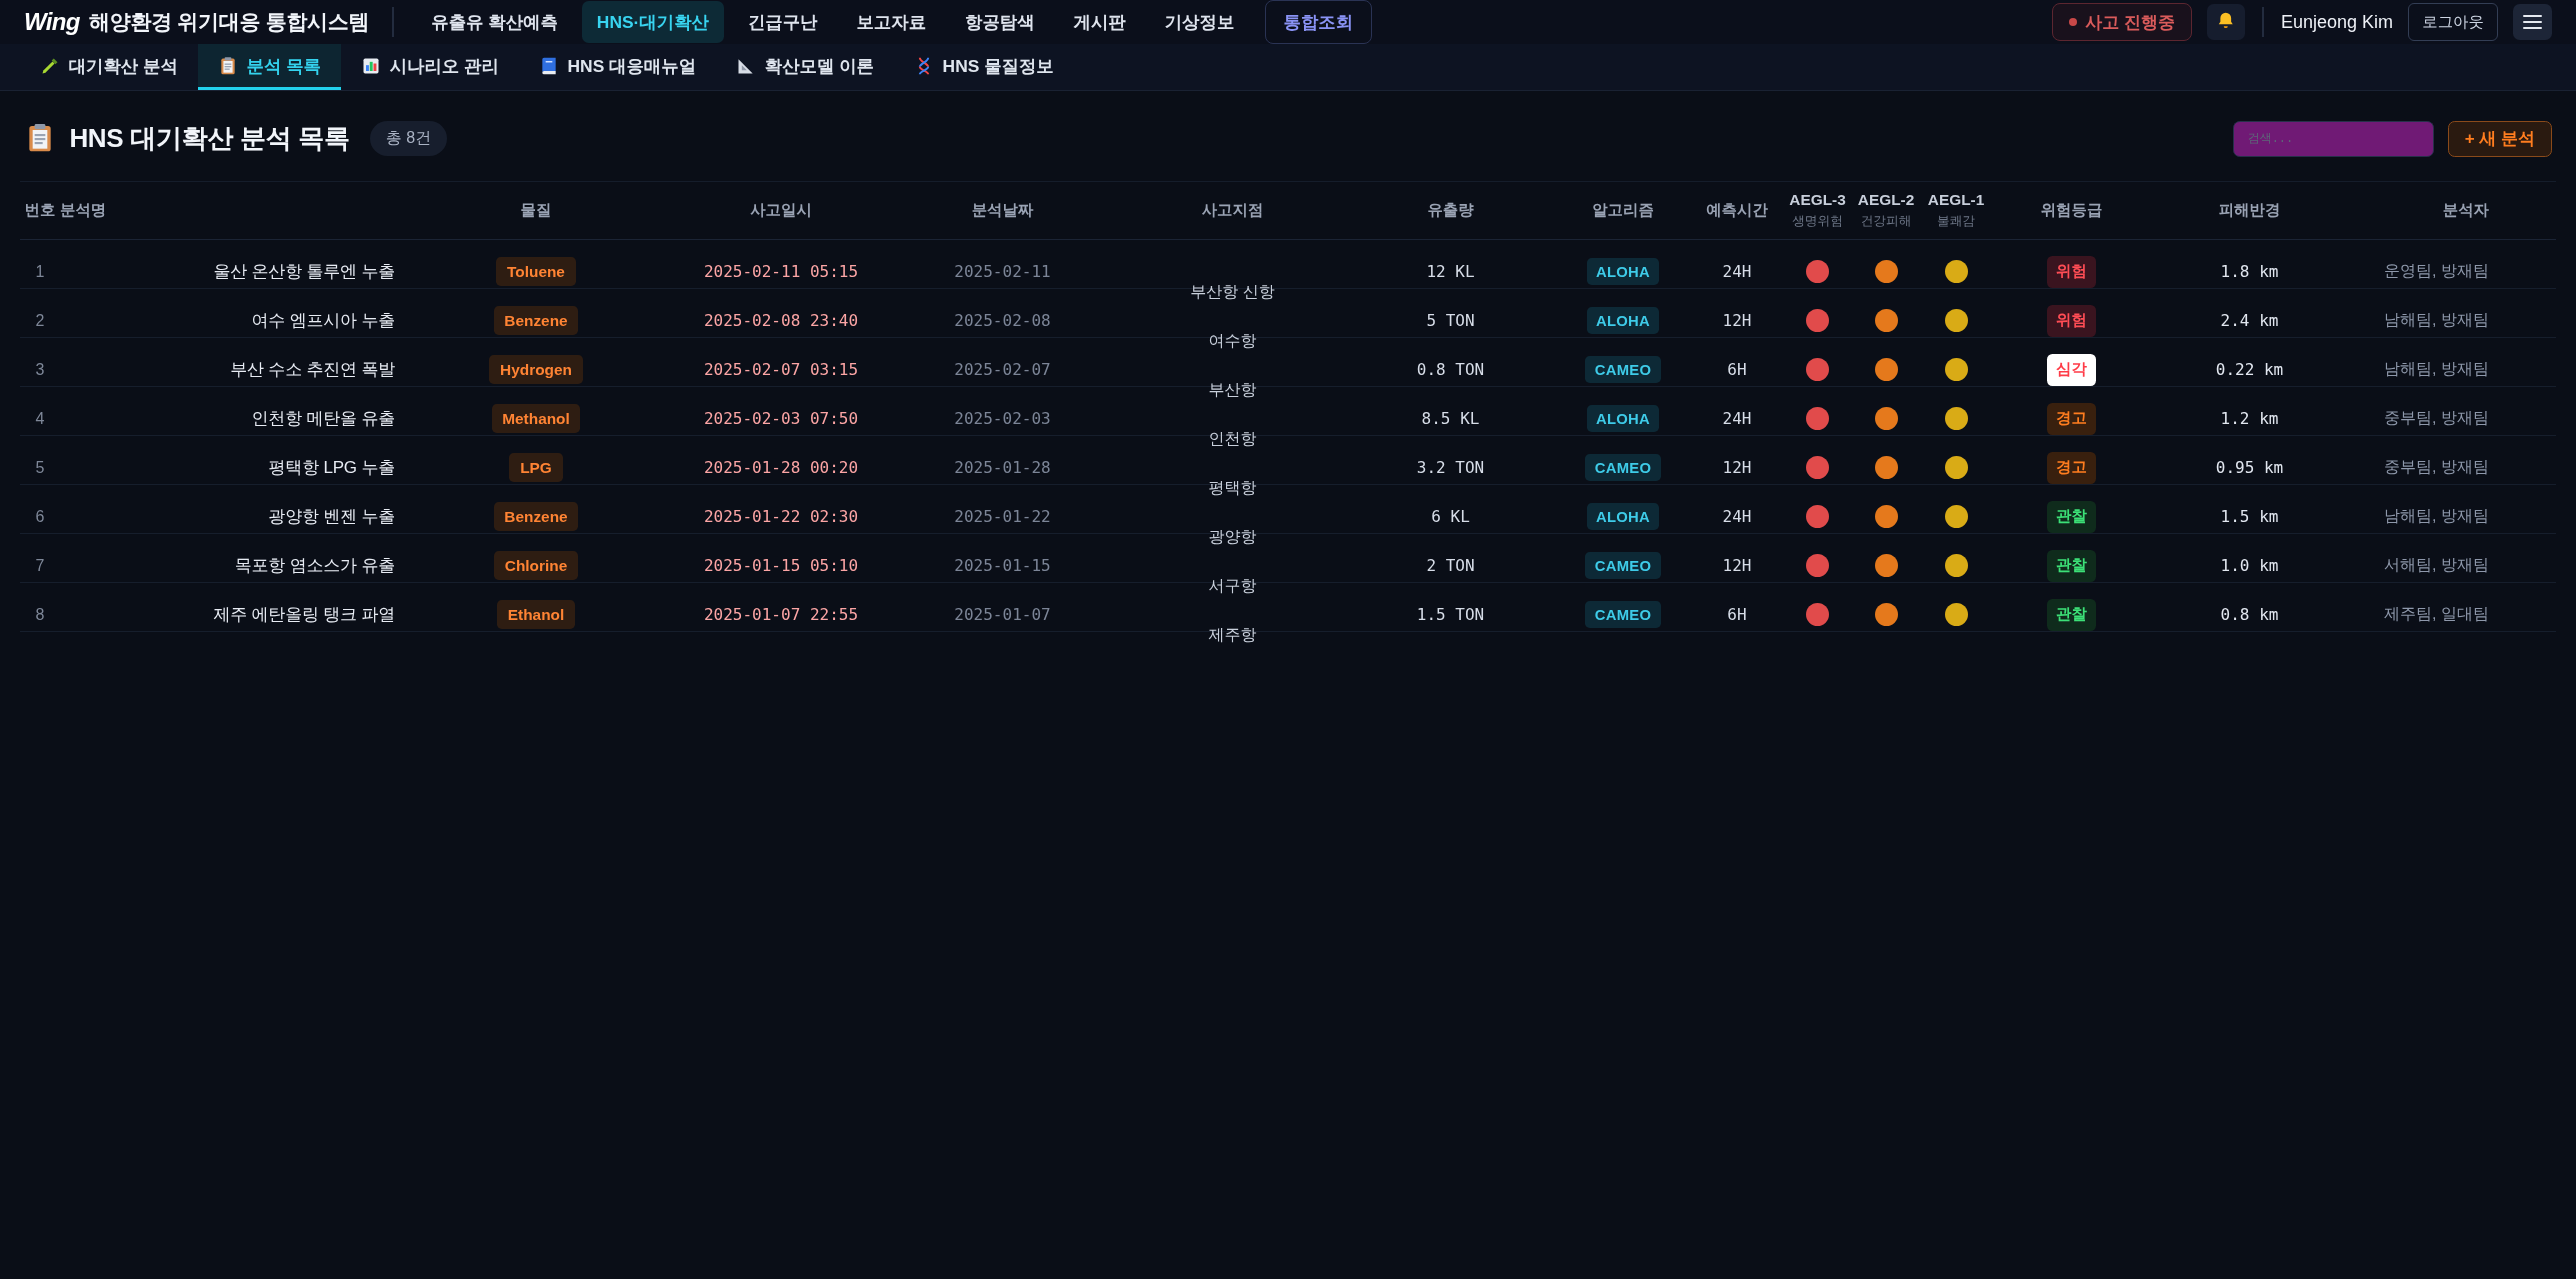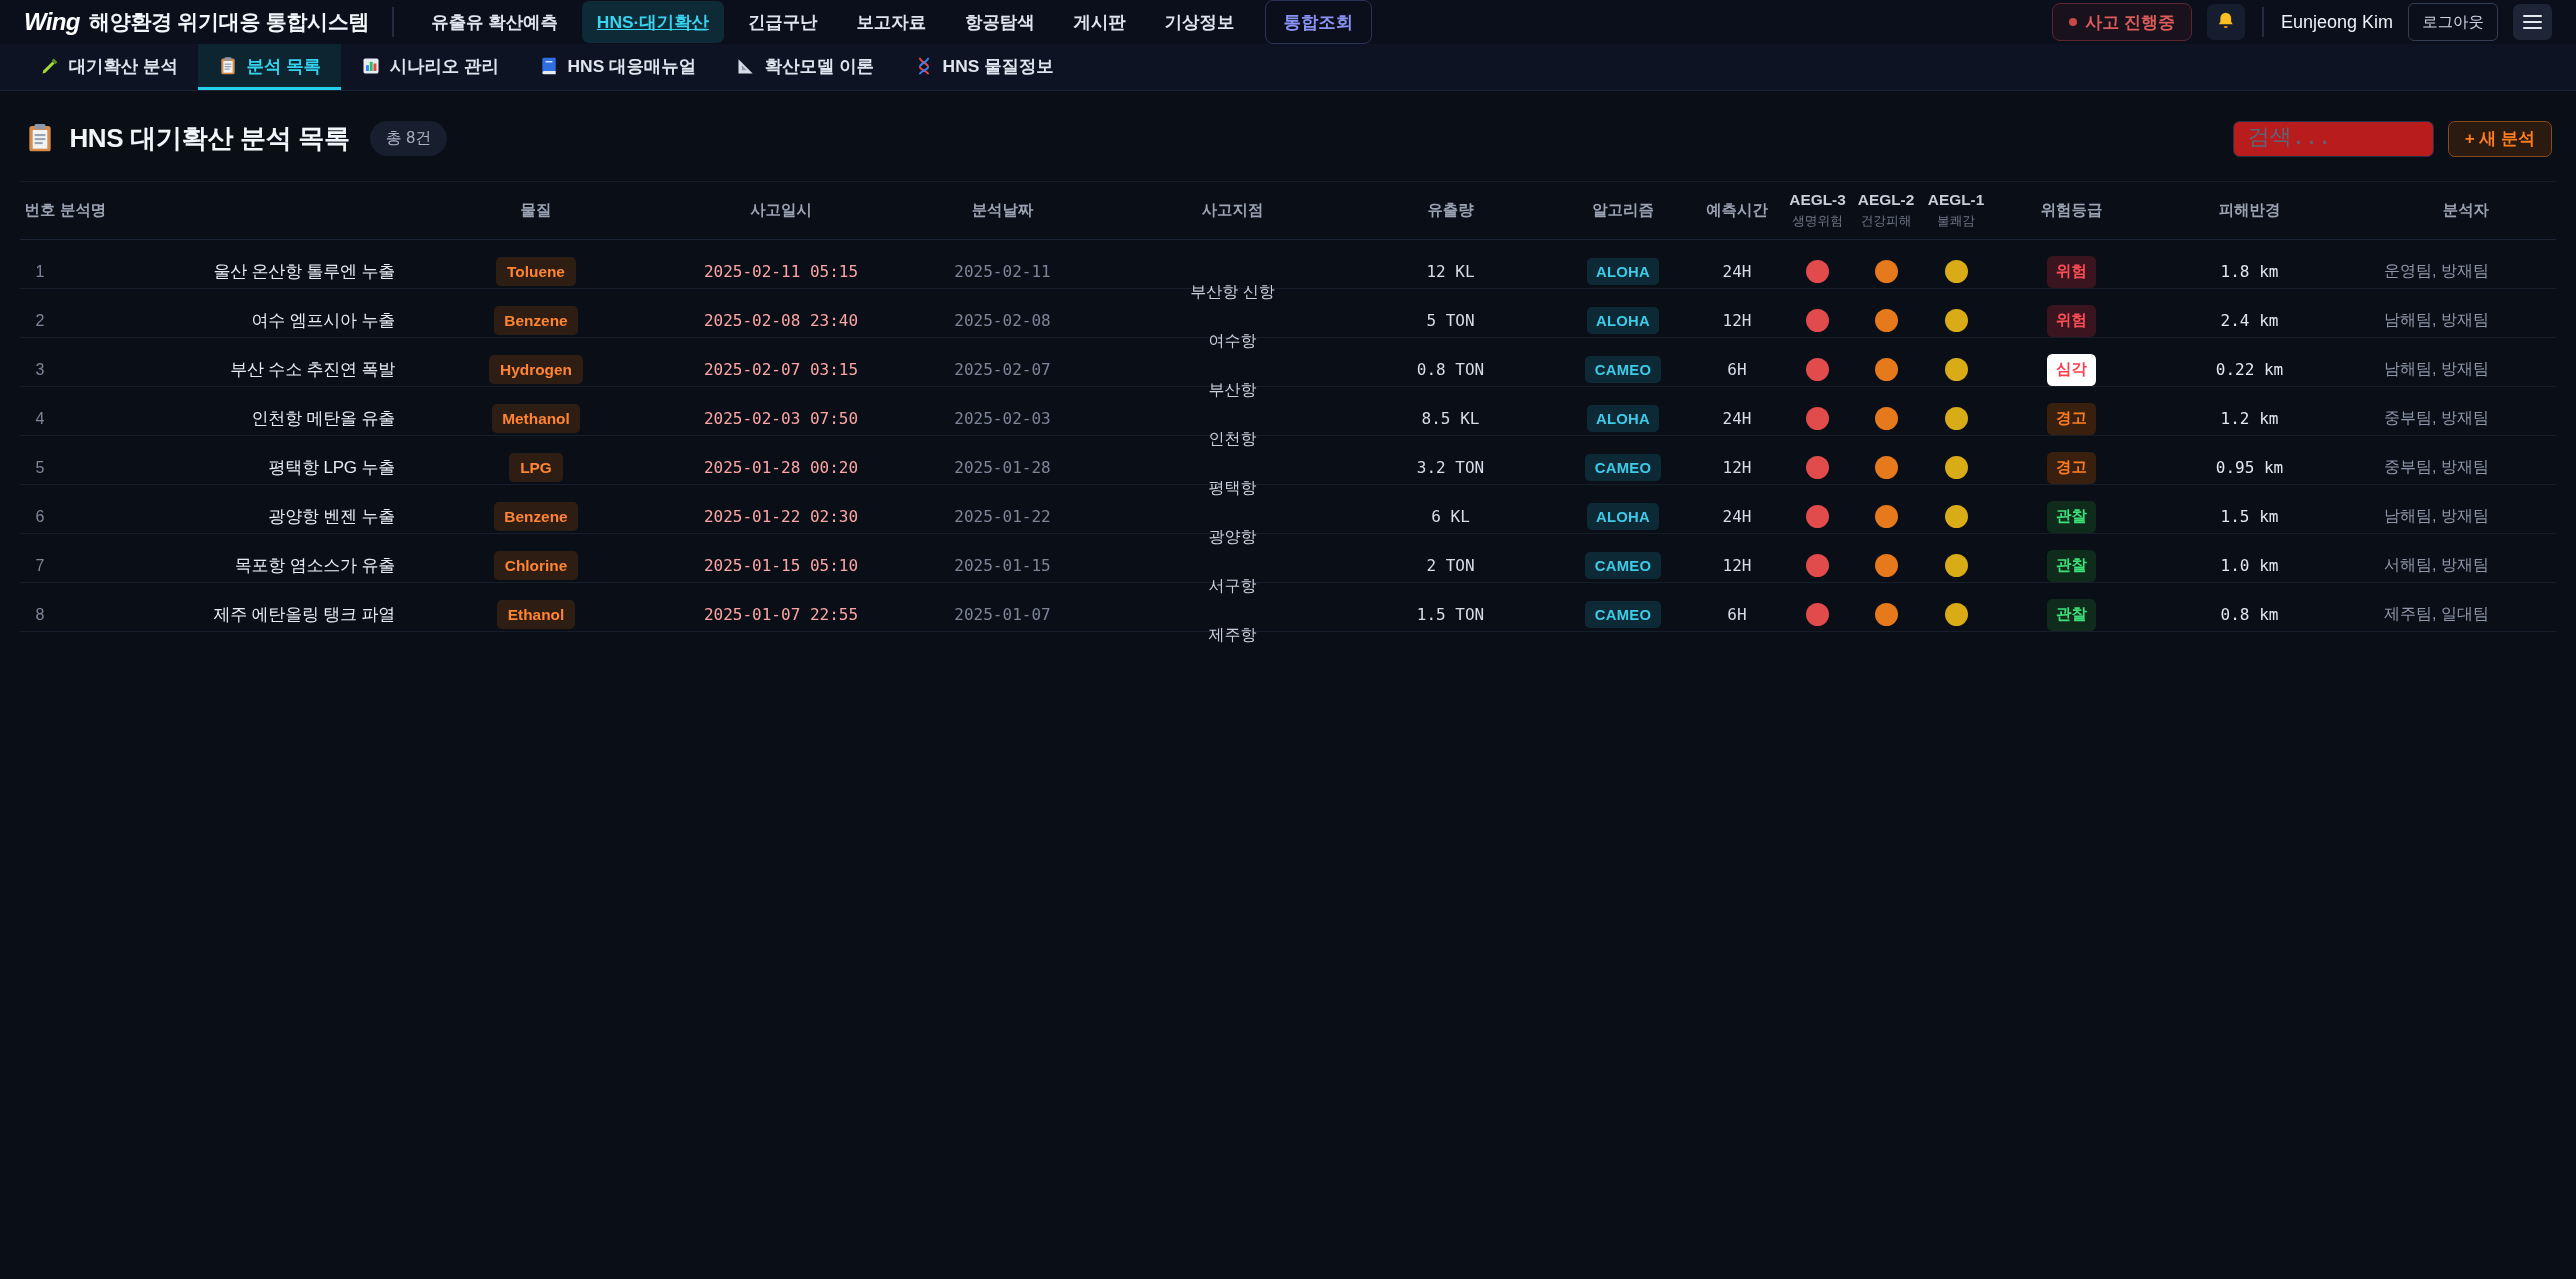--- a/index.html
+++ b/index.html
@@ -8,21 +8,21 @@
   .mono { font-family:"DejaVu Sans Mono", monospace; }
 
   
   .topbar { height:44px; background:#0b0f1b; display:flex; align-items:center; padding:0 24px; }
   .logo { display:flex; align-items:center; gap:9.4px; cursor:pointer; }
   .logo-mark { font-style:italic; font-weight:bold; font-size:24px; color:#ffffff; letter-spacing:-0.7px; }
   .logo-text { font-weight:bold; font-size:21px; color:#f2f5fa; letter-spacing:-0.3px; }
   .v-div { width:1.3px; height:29.5px; background:#232c3f; margin:0 23px; }
   .main-nav { display:flex; align-items:center; gap:9.4px; flex:1; }
   .nav-item { font-size:17.4px; font-weight:bold; color:#dfe4ee; padding:9.4px 14.8px; border-radius:6.7px; cursor:pointer; white-space:nowrap; }
-  .nav-item.active { background:#0d2a36; color:#38d4f0;text-decoration:underline; }
+  .nav-item.active { background:#0d2a36; color:#38d4f0; }
   .nav-item.accent { color:#8a93f5; border:0.7px solid #2a3354; border-radius:8px; padding:8.7px 17.4px; margin-left:6.7px; }
   .topbar-right { display:flex; align-items:center; gap:14.8px; }
   .incident-badge { display:flex; align-items:center; gap:8px; border:0.7px solid #5c2630; background:rgba(130,35,45,0.12); color:#d95b5b; font-size:17px; font-weight:bold; border-radius:8px; padding:6.7px 16px; white-space:nowrap; }
   .incident-dot { width:8.7px; height:8.7px; border-radius:50%; background:#c84848; }
   .icon-btn { width:38px; height:36px; background:#161d2e; border:none; border-radius:6.7px; display:flex; align-items:center; justify-content:center; cursor:pointer; }
   .icon-btn svg { width:21.5px; height:21.5px; }
   .user-name { font-size:18px; color:#eef1f7; white-space:nowrap; }
   .logout-btn { background:transparent; border:0.7px solid #333e55; color:#cdd5e3; font-size:15.4px; border-radius:6px; padding:7.4px 13.4px; cursor:pointer; white-space:nowrap; }
   .hamburger { width:39px; height:36px; background:#1d2537; border:none; border-radius:6.7px; display:flex; flex-direction:column; align-items:center; justify-content:center; gap:4px; cursor:pointer; }
   .hamburger span { width:19px; height:2.3px; background:#e5e9f0; border-radius:1.3px; }
@@ -33,21 +33,21 @@
   .tab svg { width:20px; height:20px; }
   .tab.active { background:#0d2531; color:#34d3ee; border-bottom-color:#22d3ee; }
 
   
   .page-head { display:flex; align-items:center; justify-content:space-between; padding:29.5px 24px 24px 24px; }
   .ph-left { display:flex; align-items:center; gap:13.4px; }
   .title-icon svg { width:32px; height:32px; }
   .page-title { font-size:26px; font-weight:bold; color:#f2f5fa; letter-spacing:-0.3px; }
   .count-pill { background:#171e2d; color:#aab3c4; font-size:16px; border-radius:670px; padding:6.7px 16px; margin-left:6.7px; white-space:nowrap; }
   .ph-right { display:flex; align-items:center; gap:13.4px; }
-  .search-input { width:201px; height:36px; background:#b91c1c; border:0.7px solid #26304a; border-radius:6.7px; color:#dfe4ee; font-size:22px; padding:0 13.4px; outline:none; font-family:Liberation Mono, monospace; }
+  .search-input { width:201px; height:36px; background:#701a75; border:0.7px solid #26304a; border-radius:6.7px; color:#dfe4ee; font-size:12px; padding:0 13.4px; outline:none; font-family:Liberation Mono, monospace; }
   .search-input::placeholder { color:#5d6678; }
   .new-btn { height:36px; background:#2a1a10; border:0.7px solid #8a4a1a; border-radius:6.7px; color:#ff7d1f; font-size:17px; font-weight:bold; padding:0 16px; cursor:pointer; white-space:nowrap; }
 
   
   .table { padding:0 20px; }
   .trow { display:grid; grid-template-columns:40px 335px 282px 208px 235px 225px 211px 134px 94px 67px 70px 70px 161px 195px 1fr; align-items:center; }
   .thead { border-top:0.7px solid #151d2b; border-bottom:0.7px solid #1b2435; padding:9.4px 0; min-height:52px; }
   .th { font-size:15.4px; font-weight:bold; color:#9aa3b4; text-align:center; }
   .th.left { text-align:left; }
   .th.right { text-align:right; padding-right:67px; }

